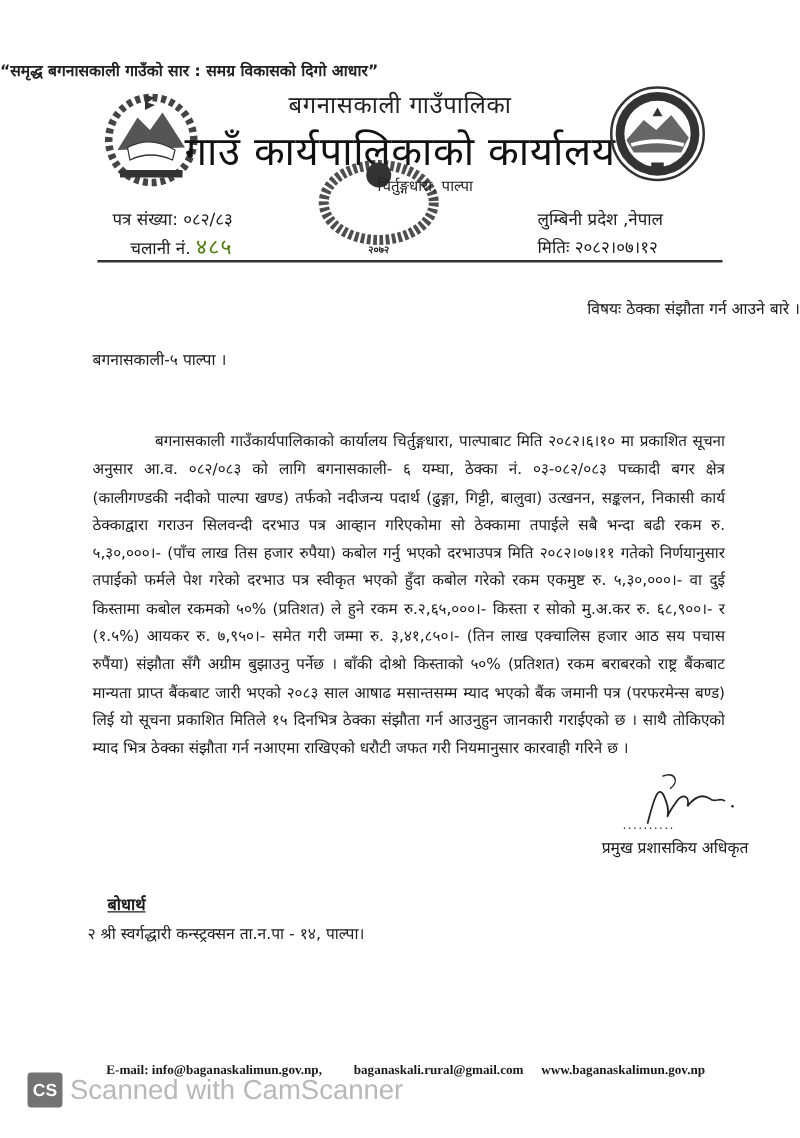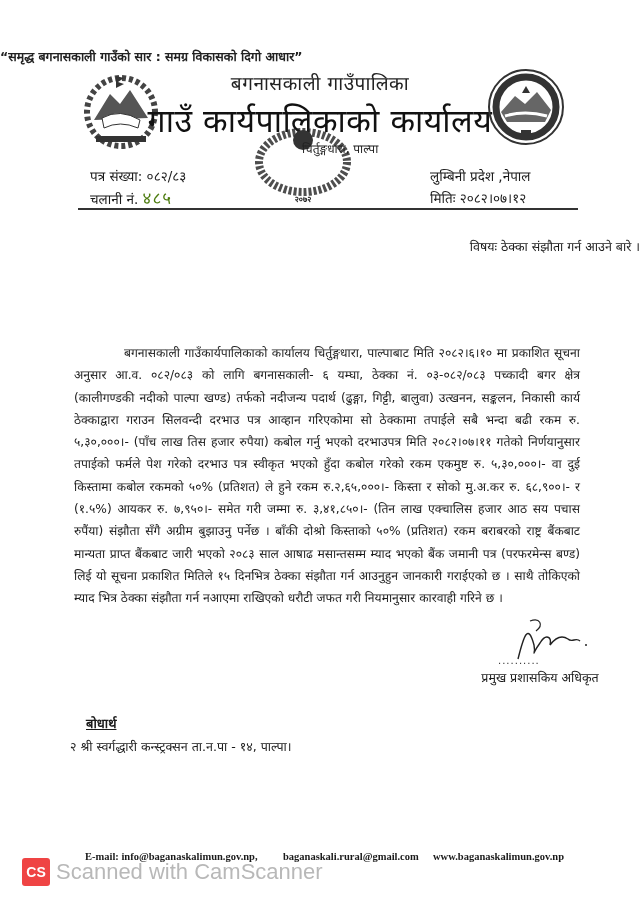--- a/index.html
+++ b/index.html
@@ -9,40 +9,40 @@
     }
     .abs { position: absolute; }
     .slogan { top: 48px; left: 0; width: 640px; text-align: left; font-size: 12.5px; font-weight: bold; color: #222; }
     .org-name { top: 70px; left: 0; width: 640px; text-align: center; font-size: 19px; color: #222; letter-spacing: 0.5px; }
     .office-title { top: 98px; left: 0; width: 640px; text-align: center; font-size: 32px; color: #111; letter-spacing: 0.5px; }
     .address-line { top: 140px; left: 302px; font-size: 12px; color: #222; }
     .logo { width: 82px; height: 82px; }
     .logo-left { left: 80px; top: 68px; }
     .logo-right { left: 485px; top: 66px; }
     .stamp { left: 245px; top: 128px; width: 115px; height: 80px; }
-    .meta-left { left: 90px; top: 165px; font-size: 13.5px; line-height: 22px; }
+    .meta-left { left: 90px; top: 165px; font-size: 13.5px; line-height: 22px; text-align: right; }
     .meta-right { left: 430px; top: 165px; font-size: 13.5px; line-height: 22px; }
     .handwritten { font-family: "DejaVu Serif", serif; font-size: 17px; color: #4d7c0f; letter-spacing: 1px; }
     .rule { left: 78px; top: 208px; width: 500px; height: 2px; background: #333; }
     .subject { top: 238px; left: 0; width: 640px; text-align: right; font-size: 12.5px; }
     .recipient { left: 74px; top: 276px; font-size: 12.5px; line-height: 23px; }
     .body-text {
       left: 74px; top: 342px; width: 506px; font-size: 12.2px; line-height: 22.3px;
       text-align: justify; text-indent: 50px;
     }
     .signature { left: 510px; top: 615px; width: 80px; height: 50px; }
     .sig-dots { left: 498px; top: 655px; font-size: 10px; letter-spacing: 1px; color: #333; }
     .signer { left: 480px; top: 667px; text-align: center; font-size: 12.5px; line-height: 22px; width: 120px; }
     .signer-name { margin-left: 8px; }
     .cc-heading { left: 86px; top: 714px; font-size: 13px; font-weight: bold; text-decoration: underline; }
     .cc-item { left: 70px; top: 738px; font-size: 12.5px; }
     .footer { top: 851px; left: 0; width: 640px; font-family: "Liberation Serif", serif; font-weight: bold; font-size: 10.5px; }
     .footer span { position: absolute; white-space: nowrap; }
     .camscanner { left: 22px; top: 858px; display: flex; align-items: center; color: #b8b8b8; font-family: "Liberation Sans", sans-serif; font-size: 22px; }
-    .cs-badge { width: 28px; height: 28px; border-radius: 3px; background: #ef4444; color: #fff; font-size: 14px; font-weight: bold; display: flex; align-items: center; justify-content: center; margin-right: 6px; }
+    .cs-badge { width: 28px; height: 28px; border-radius: 3px; background: #737373; color: #fff; font-size: 14px; font-weight: bold; display: flex; align-items: center; justify-content: center; margin-right: 6px; }
   </style>
 </head>
 <body>
 
 <div class="abs slogan">“समृद्ध बगनासकाली गाउँको सार : समग्र विकासको दिगो आधार”</div>
 
 <div class="abs logo logo-left">
   <svg width="82" height="82" viewBox="0 0 82 82">
     <circle cx="41" cy="44" r="34" fill="none" stroke="#444" stroke-width="6" stroke-dasharray="4 3"></circle>
     <path d="M14 52 L30 26 L40 36 L50 22 L68 50 Z" fill="#555"></path>
@@ -92,20 +92,21 @@
     <span>मितिः</span>
     <span>२०८२।०७।१२</span>
   </div>
 </div>
 
 <div class="abs rule"></div>
 
 <div class="abs subject">विषयः ठेक्का संझौता गर्न आउने बारे ।</div>
 
 <div class="abs recipient">
+  <div>बगनासकाली-५ पाल्पा ।</div>
 </div>
 
 <div class="abs body-text">बगनासकाली गाउँकार्यपालिकाको कार्यालय चिर्तुङ्गधारा, पाल्पाबाट मिति २०८२।६।१० मा प्रकाशित सूचना अनुसार आ.व. ०८२/०८३ को लागि बगनासकाली- ६ यम्घा, ठेक्का नं. ०३-०८२/०८३ पच्कादी बगर क्षेत्र (कालीगण्डकी नदीको पाल्पा खण्ड) तर्फको नदीजन्य पदार्थ (ढुङ्गा, गिट्टी, बालुवा) उत्खनन, सङ्कलन, निकासी कार्य ठेक्काद्वारा गराउन सिलवन्दी दरभाउ पत्र आव्हान गरिएकोमा सो ठेक्कामा तपाईले सबै भन्दा बढी रकम रु. ५,३०,०००।- (पाँच लाख तिस हजार रुपैया) कबोल गर्नु भएको दरभाउपत्र मिति २०८२।०७।११ गतेको निर्णयानुसार तपाईको फर्मले पेश गरेको दरभाउ पत्र स्वीकृत भएको हुँदा कबोल गरेको रकम एकमुष्ट रु. ५,३०,०००।- वा दुई किस्तामा कबोल रकमको ५०% (प्रतिशत) ले हुने रकम रु.२,६५,०००।- किस्ता र सोको मु.अ.कर रु. ६८,९००।- र (१.५%) आयकर रु. ७,९५०।- समेत गरी जम्मा रु. ३,४१,८५०।- (तिन लाख एक्चालिस हजार आठ सय पचास रुपैंया) संझौता सँगै अग्रीम बुझाउनु पर्नेछ । बाँकी दोश्रो किस्ताको ५०% (प्रतिशत) रकम बराबरको राष्ट्र बैंकबाट मान्यता प्राप्त बैंकबाट जारी भएको २०८३ साल आषाढ मसान्तसम्म म्याद भएको बैंक जमानी पत्र (परफरमेन्स बण्ड) लिई यो सूचना प्रकाशित मितिले १५ दिनभित्र ठेक्का संझौता गर्न आउनुहुन जानकारी गराईएको छ । साथै तोकिएको म्याद भित्र ठेक्का संझौता गर्न नआएमा राखिएको धरौटी जफत गरी नियमानुसार कारवाही गरिने छ ।</div>
 
 <div class="abs signature">
   <svg width="80" height="50" viewBox="0 0 80 50">
     <path d="M8 44 C14 20 18 8 24 30 C26 40 20 42 30 28 C36 18 42 22 40 30 C46 22 52 20 58 24 C62 28 66 22 70 26" fill="none" stroke="#222" stroke-width="1.4"></path>
     <path d="M20 6 C30 2 34 10 26 16" fill="none" stroke="#222" stroke-width="1.2"></path>
     <circle cx="76" cy="30" r="1" fill="#222"></circle>
   </svg>

